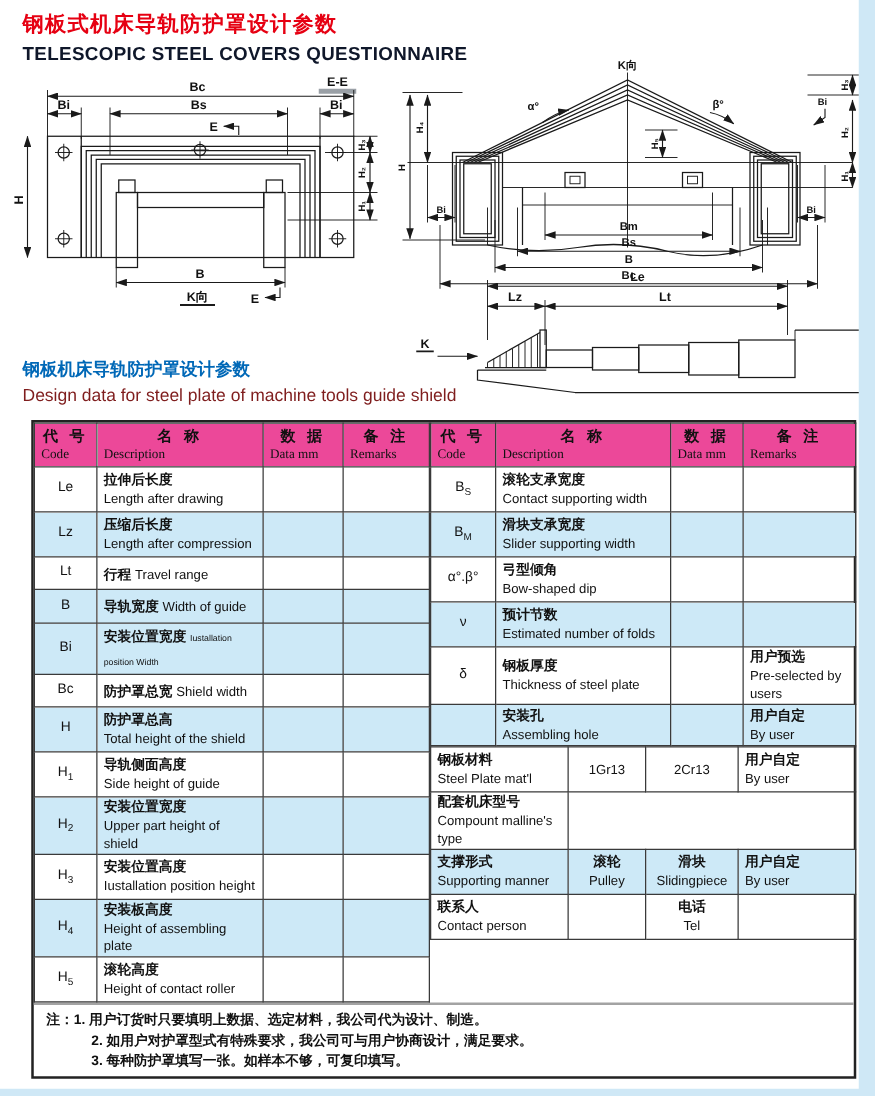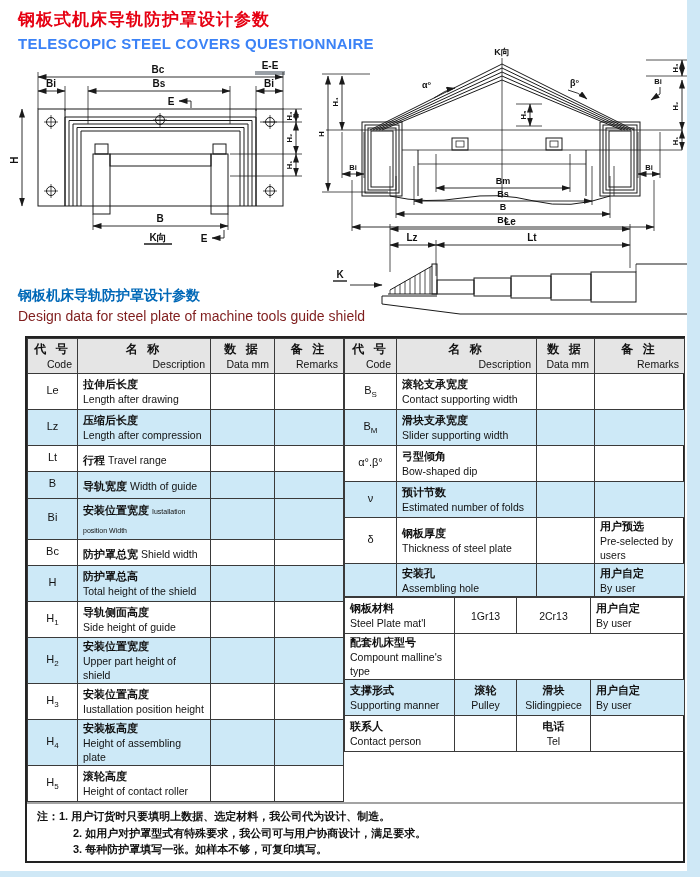--- a/index.html
+++ b/index.html
@@ -4,41 +4,41 @@
 <style>
   html,body{margin:0;padding:0;}
   body{
     width:700px;height:877px;position:relative;background:#cfe8f6;
     font-family:"Liberation Sans","DejaVu Sans",sans-serif;color:#111;
     -webkit-font-smoothing:antialiased;
   }
   .content{position:absolute;left:0;top:0;width:687px;height:871px;background:#ffffff;overflow:hidden;}
   .titles{position:absolute;left:18px;top:8px;}
   .title-zh{font-size:17px;font-weight:bold;color:#e60012;letter-spacing:1px;}
-  .title-en{font-size:15px;font-weight:bold;color:#3b82f6;margin-top:4px;letter-spacing:.3px;}
+  .title-en{font-size:15px;font-weight:bold;color:#0f172a;margin-top:4px;letter-spacing:.3px;}
   .section-title{position:absolute;left:18px;top:287px;}
   .section-zh{font-size:14px;font-weight:bold;color:#0068b7;}
   .section-en{font-size:14px;color:#7f1d1d;margin-top:3px;}
   svg{position:absolute;}
   svg text{font-family:"Liberation Sans","DejaVu Sans",sans-serif;fill:#111;}
   .dl{font-size:10px;font-weight:bold;}
   .dm{font-size:9px;font-weight:bold;}
   .ds{font-size:7.5px;font-weight:bold;}
   .ln{stroke:#1a1a1a;stroke-width:1;fill:none;}
   .lt{stroke:#1a1a1a;stroke-width:.75;fill:none;}
   .dim{stroke:#1a1a1a;stroke-width:.9;fill:none;}
   .hatchfill{stroke:#1a1a1a;stroke-width:1;}
   
   .tw{position:absolute;left:25px;top:336px;width:656px;border:2px solid #222;background:#fff;}
   .tw-flex{display:flex;}
   table{border-collapse:collapse;table-layout:fixed;}
   td,th{border:1px solid #3a3a3a;padding:1px 5px;vertical-align:middle;box-sizing:border-box;overflow:hidden;}
-  th{background:#e5e5e5;font-weight:normal;}
+  th{background:#ec4899;font-weight:normal;}
   .hzh{font-size:12px;font-weight:bold;letter-spacing:3px;line-height:16px;text-align:center;}
-  .hen{font-size:10.5px;line-height:14px;text-align:right;}
+  .hen{font-size:10.5px;line-height:14px;text-align:left;font-family:Liberation Serif, serif;}
   .code{text-align:center;font-size:11px;}
   .code sub{font-size:8px;}
   .zh{font-size:11px;font-weight:bold;line-height:15px;}
   .en{font-size:10.5px;line-height:14px;}
   .en-tiny{font-size:7px;}
   .inline .zh,.inline .en{display:inline;}
   .inline .en{margin-left:3px;}
   .ctr{text-align:center;}
   .shade{background:#cde9f7;}
   tr.h36{height:36px;} tr.h35{height:35px;} tr.h33{height:33px;}

